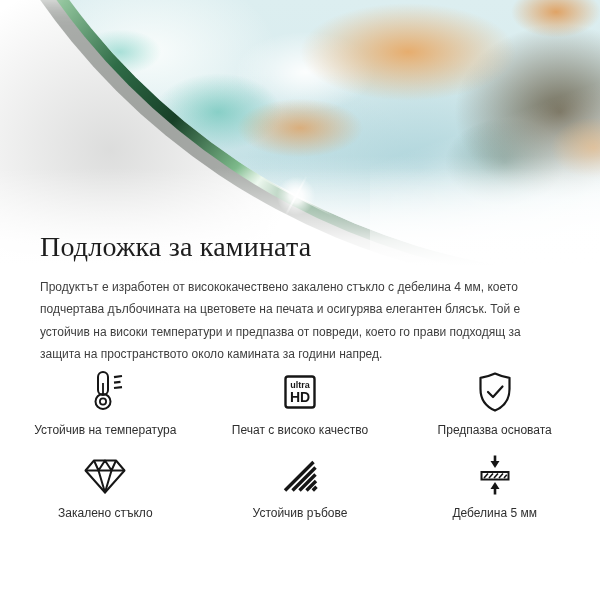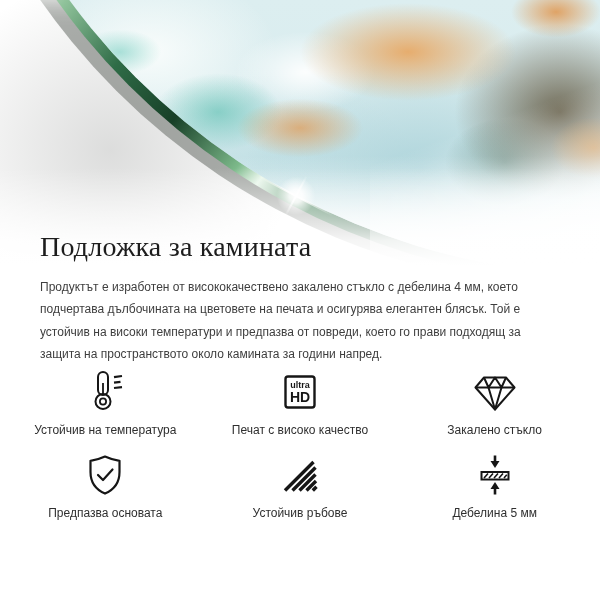--- a/index.html
+++ b/index.html
@@ -155,38 +155,38 @@
         <rect x="9.5" y="8.5" width="29" height="31" rx="2.5" stroke="currentColor" stroke-width="2.4"></rect>
         <text x="24" y="20" text-anchor="middle" class="uhd-small">ultra</text>
         <text x="24" y="34" text-anchor="middle" class="uhd-big">HD</text>
       </svg>
     </div>
     <div class="feature-label">Печат с високо качество</div>
   </div>
 
   <div class="feature">
     <div class="icon-box">
+      <svg width="48" height="48" viewBox="0 0 48 48" fill="none" stroke="currentColor" stroke-width="2.2">
+        <path d="M24 5.5 C28.5 7.6 33.5 9.1 38.5 9.8 V21 C38.5 31.6 32.5 38.9 24 42.6 C15.5 38.9 9.5 31.6 9.5 21 V9.8 C14.5 9.1 19.5 7.6 24 5.5 Z" stroke-linejoin="round"></path>
+        <path d="M17 24 L22 29 L31.5 18.5" stroke-linecap="round" stroke-linejoin="round"></path>
+      </svg>
+    </div>
+    <div class="feature-label">Предпазва основата</div>
+  </div>
+
+  <div class="feature">
+    <div class="icon-box">
       <svg width="48" height="48" viewBox="0 0 48 48" fill="none" stroke="currentColor" stroke-width="2" stroke-linejoin="round">
         <path d="M13 9.5 H35 L43.5 19.5 L24 41.5 L4.5 19.5 Z"></path>
         <path d="M4.5 19.5 H43.5"></path>
         <path d="M13 9.5 L17.5 19.5 L24 9.5 L30.5 19.5 L35 9.5"></path>
         <path d="M17.5 19.5 L24 41.5 L30.5 19.5"></path>
       </svg>
     </div>
     <div class="feature-label">Закалено стъкло</div>
-  </div>
-
-  <div class="feature">
-    <div class="icon-box">
-      <svg width="48" height="48" viewBox="0 0 48 48" fill="none" stroke="currentColor" stroke-width="2.2">
-        <path d="M24 5.5 C28.5 7.6 33.5 9.1 38.5 9.8 V21 C38.5 31.6 32.5 38.9 24 42.6 C15.5 38.9 9.5 31.6 9.5 21 V9.8 C14.5 9.1 19.5 7.6 24 5.5 Z" stroke-linejoin="round"></path>
-        <path d="M17 24 L22 29 L31.5 18.5" stroke-linecap="round" stroke-linejoin="round"></path>
-      </svg>
-    </div>
-    <div class="feature-label">Предпазва основата</div>
   </div>
 
   <div class="feature">
     <div class="icon-box">
       <svg width="48" height="48" viewBox="0 0 48 48" fill="none" stroke="currentColor" stroke-width="3.4">
         <path d="M9 39.5 L37.5 11"></path>
         <path d="M16.5 39.5 L39.5 16.5"></path>
         <path d="M23.5 39.5 L39.5 23.5"></path>
         <path d="M30.5 39.5 L40 30"></path>
         <path d="M36.8 39.5 L40.5 35.8"></path>

